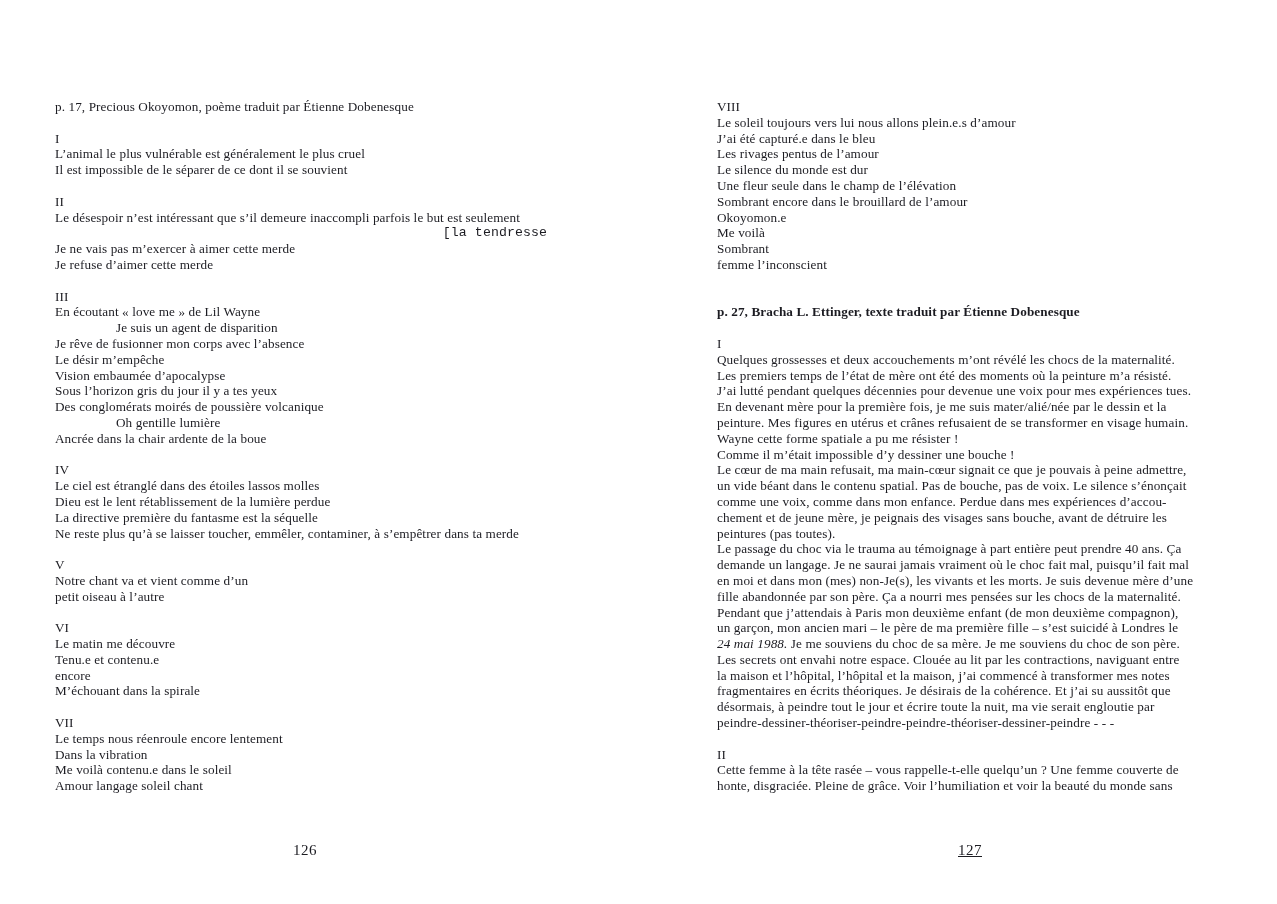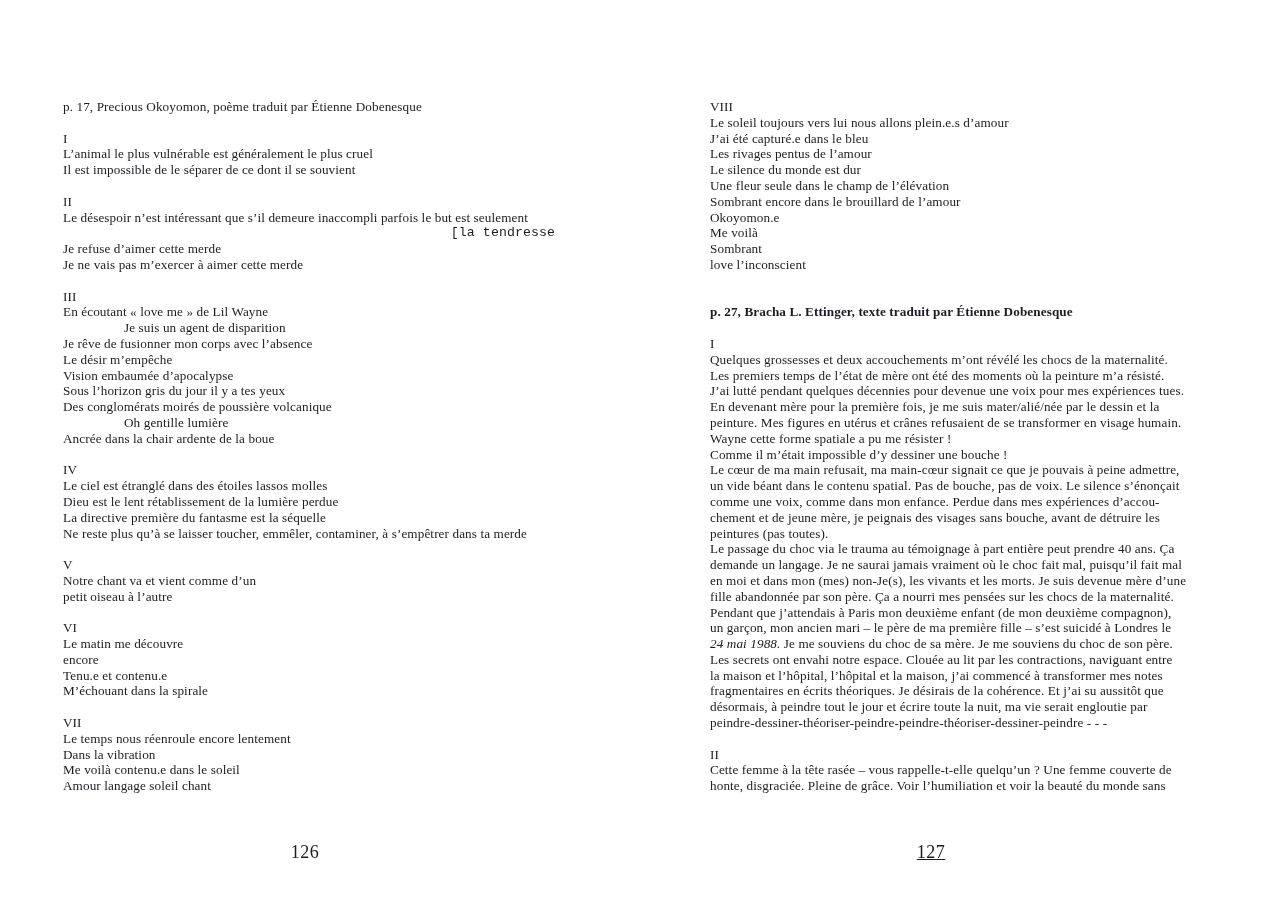--- a/index.html
+++ b/index.html
@@ -11,24 +11,23 @@
     height: 904px;
     background: #ffffff;
     font-family: "Liberation Serif", serif;
     color: #1c1c22;
     position: relative;
     overflow: hidden;
   }
   .page-col {
     position: absolute;
     top: 99px;
-    margin-left: 8px;
   }
   #col-left  { left: 55px;  width: 540px; }
-  #col-right { left: 702px; width: 540px; }
+  #col-right { left: 717px; width: 540px; }
   .line {
     font-size: 13.2px;
     line-height: 15.8px;
     height: 15.8px;
     white-space: pre;
     letter-spacing: 0.1px;
   }
   .heading-line { }
   .stanza   { margin-top: 15.8px; }
   .section  { margin-top: 15.8px; }
@@ -37,44 +36,44 @@
   .align-right {
     width: 492px;
     text-align: right;
     font-family: Liberation Mono, monospace;
   }
   .italic { font-style: italic; }
   .page-number {
     position: absolute;
     top: 842px;
     text-align: center;
-    font-size: 18px;
+    font-size: 15px;
     letter-spacing: 0.5px;
     font-feature-settings: "onum" 1;
   }
   #pagenum-left  { left: 55px;  width: 500px; }
-  #pagenum-right { left: 678px; width: 506px; text-decoration: underline; }
+  #pagenum-right { left: 717px; width: 506px; text-decoration: underline; }
 </style>
 </head>
 <body>
 
 <div class="page-col" id="col-left">
   <div class="line heading-line">p. 17, Precious Okoyomon, poème traduit par Étienne Dobenesque</div>
   <div id="left-stanzas">
       <div class="stanza">
         <div class="line">I</div>
         <div class="line">L’animal le plus vulnérable est généralement le plus cruel</div>
         <div class="line">Il est impossible de le séparer de ce dont il se souvient</div>
       </div>
       <div class="stanza">
         <div class="line">II</div>
         <div class="line">Le désespoir n’est intéressant que s’il demeure inaccompli parfois le but est seulement</div>
         <div class="line align-right">[la tendresse</div>
+        <div class="line">Je ne vais pas m’exercer à aimer cette merde</div>
         <div class="line">Je refuse d’aimer cette merde</div>
-        <div class="line">Je ne vais pas m’exercer à aimer cette merde</div>
       </div>
       <div class="stanza">
         <div class="line">III</div>
         <div class="line">En écoutant « love me » de Lil Wayne</div>
         <div class="line indent">Je suis un agent de disparition</div>
         <div class="line">Je rêve de fusionner mon corps avec l’absence</div>
         <div class="line">Le désir m’empêche</div>
         <div class="line">Vision embaumée d’apocalypse</div>
         <div class="line">Sous l’horizon gris du jour il y a tes yeux</div>
         <div class="line">Des conglomérats moirés de poussière volcanique</div>
@@ -89,22 +88,22 @@
         <div class="line">Ne reste plus qu’à se laisser toucher, emmêler, contaminer, à s’empêtrer dans ta merde</div>
       </div>
       <div class="stanza">
         <div class="line">V</div>
         <div class="line">Notre chant va et vient comme d’un</div>
         <div class="line">petit oiseau à l’autre</div>
       </div>
       <div class="stanza">
         <div class="line">VI</div>
         <div class="line">Le matin me découvre</div>
+        <div class="line">Tenu.e et contenu.e</div>
         <div class="line">encore</div>
-        <div class="line">Tenu.e et contenu.e</div>
         <div class="line">M’échouant dans la spirale</div>
       </div>
       <div class="stanza">
         <div class="line">VII</div>
         <div class="line">Le temps nous réenroule encore lentement</div>
         <div class="line">Dans la vibration</div>
         <div class="line">Me voilà contenu.e dans le soleil</div>
         <div class="line">Amour langage soleil chant</div>
       </div>
     </div>
@@ -116,21 +115,21 @@
         <div class="line">VIII</div>
         <div class="line">Le soleil toujours vers lui nous allons plein.e.s d’amour</div>
         <div class="line">J’ai été capturé.e dans le bleu</div>
         <div class="line">Les rivages pentus de l’amour</div>
         <div class="line">Le silence du monde est dur</div>
         <div class="line">Une fleur seule dans le champ de l’élévation</div>
         <div class="line">Sombrant encore dans le brouillard de l’amour</div>
         <div class="line">Okoyomon.e</div>
         <div class="line">Me voilà</div>
         <div class="line">Sombrant</div>
-        <div class="line">love l’inconscient</div>
+        <div class="line">femme l’inconscient</div>
       </div>
     </div>
   <div class="line heading-line heading-gap2">p. 27, Bracha L. Ettinger, texte traduit par Étienne Dobenesque</div>
   <div id="right-sections">
       <div class="section">
         <div class="line">I</div>
         <div class="line">Quelques grossesses et deux accouchements m’ont révélé les chocs de la maternalité.</div>
         <div class="line">Les premiers temps de l’état de mère ont été des moments où la peinture m’a résisté.</div>
         <div class="line">J’ai lutté pendant quelques décennies pour devenue une voix pour mes expériences tues.</div>
         <div class="line">En devenant mère pour la première fois, je me suis mater/alié/née par le dessin et la</div>

